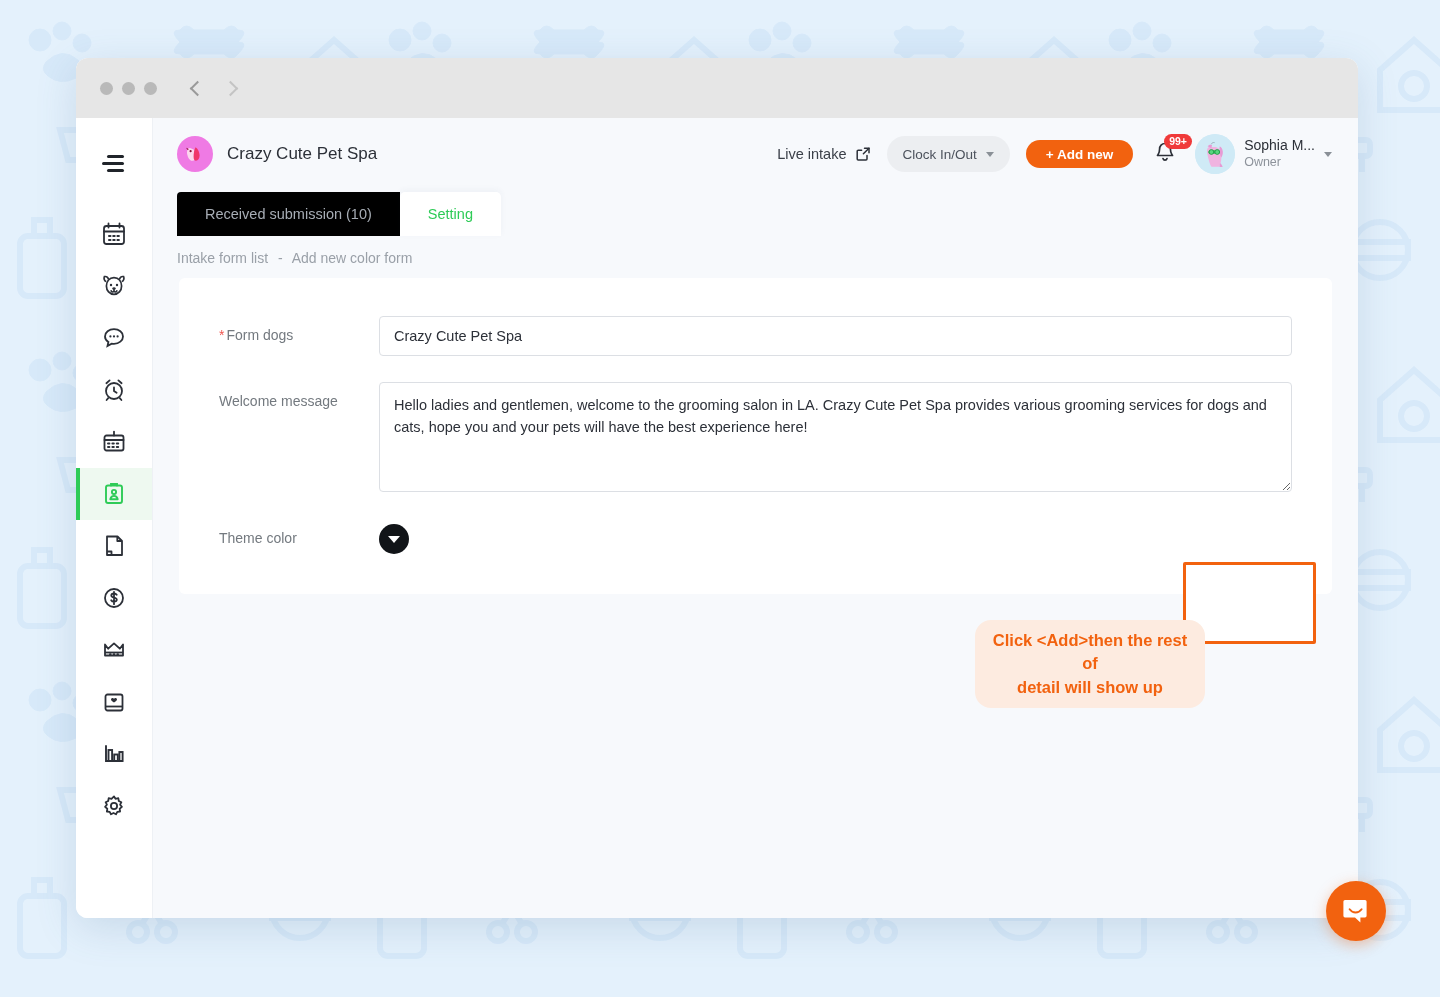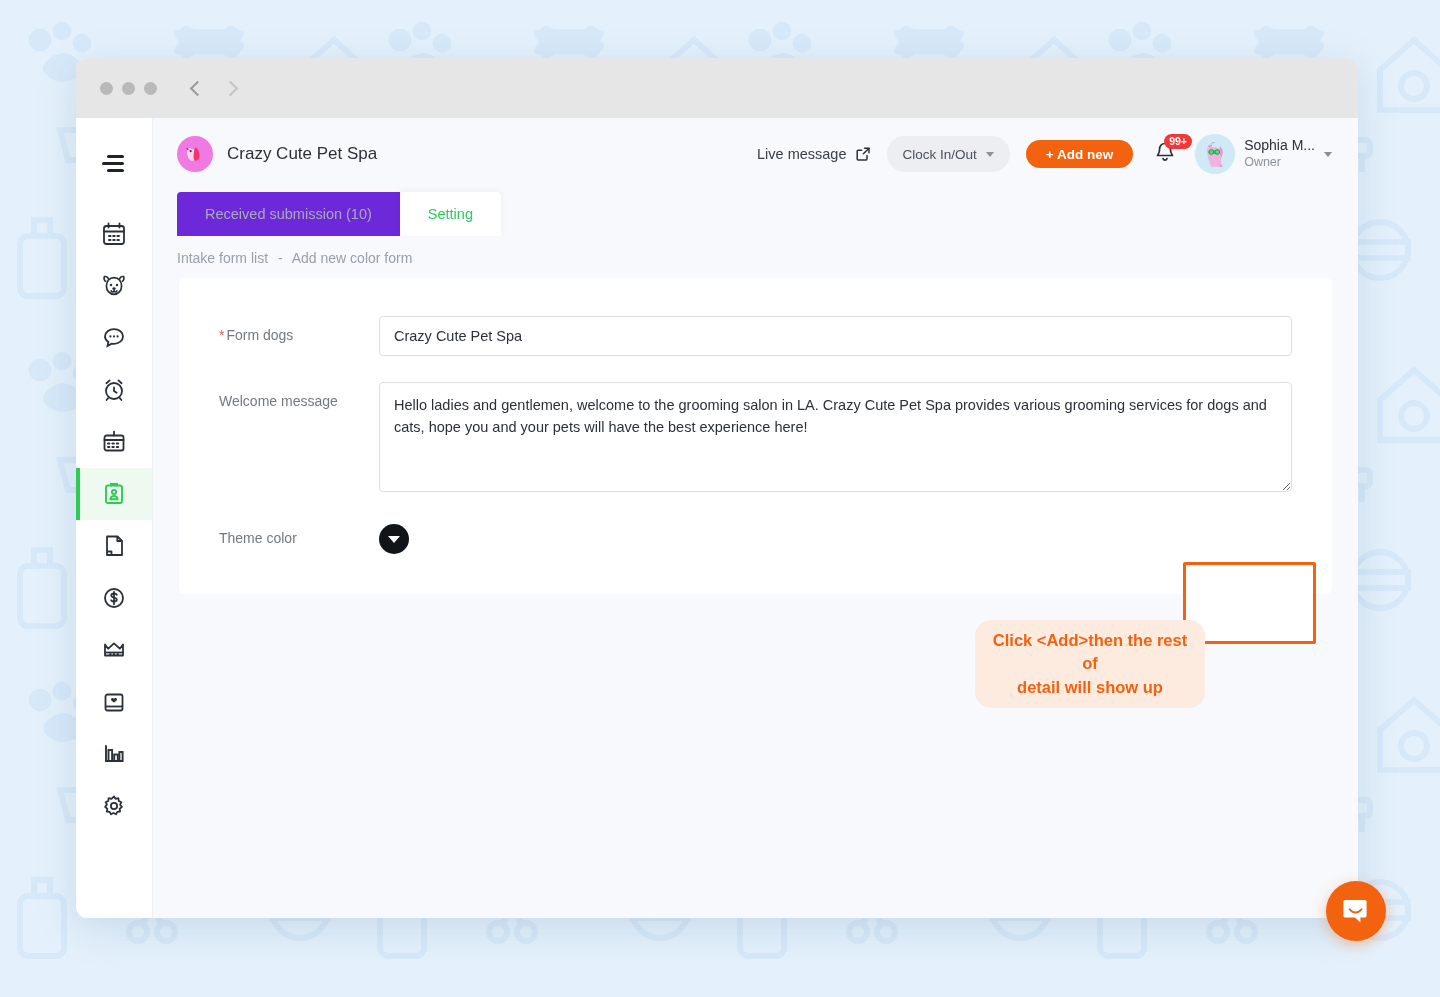--- a/index.html
+++ b/index.html
@@ -130,21 +130,21 @@
   #user-text { line-height: 1.25; }
   #user-name { font-size: 14px; color: #2c3038; }
   #user-role { font-size: 12.5px; color: #8d939b; }
 
   
   #tabs { display: flex; padding-left: 24px; align-items: flex-end; height: 46px; }
   .tab {
     height: 44px; display: flex; align-items: center; justify-content: center;
     padding: 0 28px; font-size: 14.5px; cursor: pointer;
   }
-  .tab.inactive { background: #6d28d9; color: #a7adb5; border-radius: 4px 0 0 0; }
+  .tab.inactive { background: #000000; color: #a7adb5; border-radius: 4px 0 0 0; }
   .tab.active { background: #ffffff; color: #2ecb57; border-radius: 5px 5px 0 0;
                 box-shadow: 0 -2px 6px rgba(60,80,110,.05); }
 
   
   #breadcrumb { padding: 14px 0 12px 24px; font-size: 14px; color: #9aa0a8; }
   #breadcrumb span { cursor: pointer; }
   #breadcrumb .sep { margin: 0 6px; cursor: default; }
 
   
   #card {
@@ -412,21 +412,21 @@
               <circle cx="8.6" cy="10.2" r="1.1" fill="#8d1237"></circle>
               <path d="M6.6 8.3c-.8-.9-1.6-1.5-2.3-1.6.2 1 .9 1.9 1.8 2.4z" fill="#8d1237"></path>
             </svg>
           </div>
           <div id="brand-name">Crazy Cute Pet Spa</div>
         </div>
 
         <div id="topbar-right">
 
           <div id="live-support">
-            <span>Live message</span>
+            <span>Live intake</span>
             <svg width="16" height="16" viewBox="0 0 16 16" fill="none" stroke="#2c3038" stroke-width="1.5">
               <path d="M9.5 2.2H14v4.5" stroke-linecap="round" stroke-linejoin="round"></path>
               <path d="M14 2.2 8.4 7.8" stroke-linecap="round"></path>
               <path d="M12 9.6V13a1 1 0 0 1-1 1H3.2a1 1 0 0 1-1-1V5.2a1 1 0 0 1 1-1H6.6" stroke-linecap="round" stroke-linejoin="round"></path>
             </svg>
           </div>
 
           <div id="clock-btn">
             <span>Clock In/Out</span>
             <span class="caret-dn"></span>

